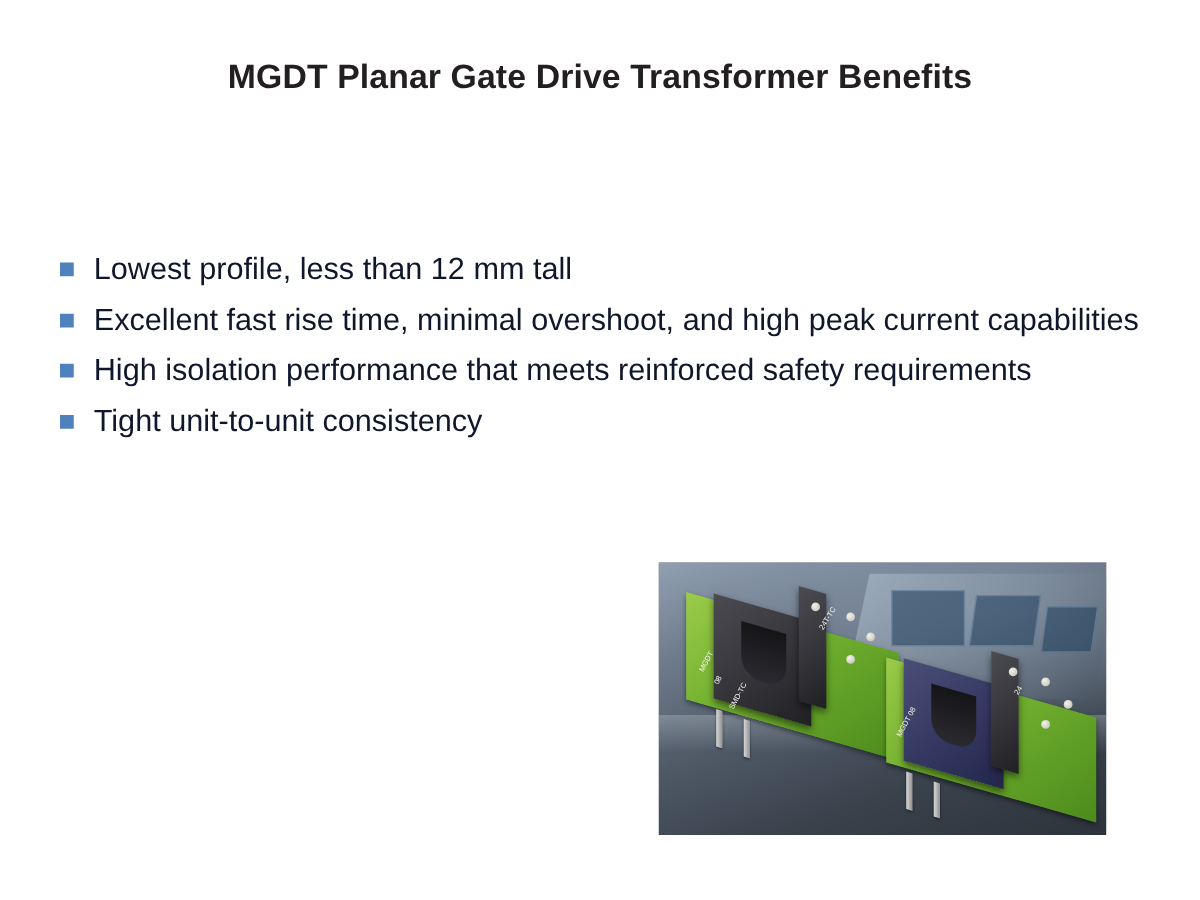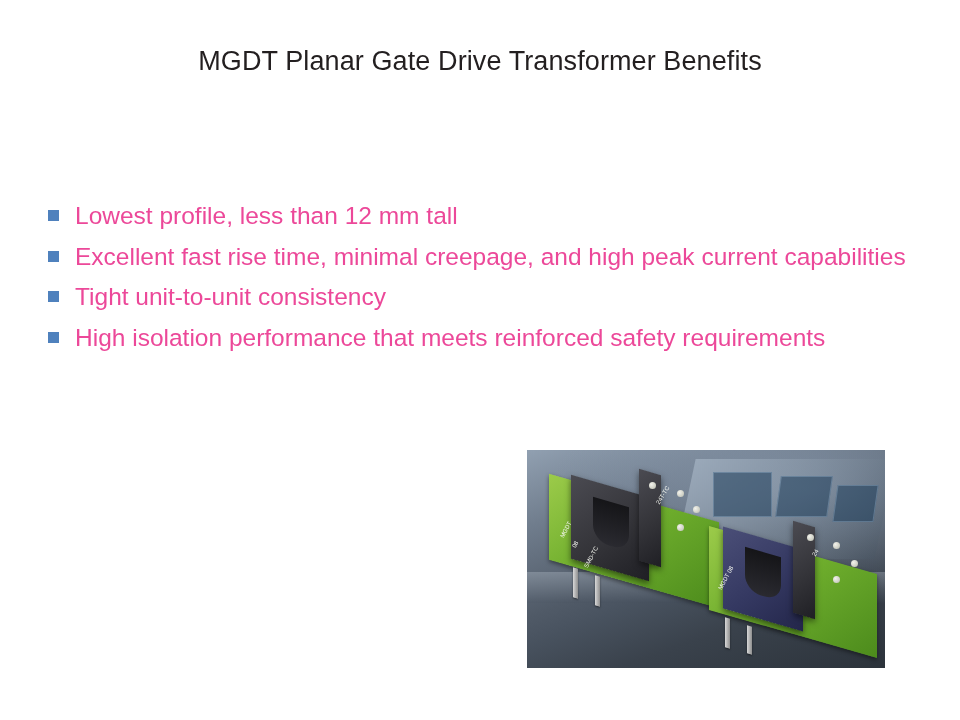--- a/index.html
+++ b/index.html
@@ -19,21 +19,21 @@
     height: 720px;
     background: #ffffff;
   }
   .slide-title {
     position: absolute;
     top: 46px;
     left: 0;
     width: 960px;
     text-align: center;
     font-size: 27px;
-    font-weight: normal;
+    font-weight: bold;
     color: #231f20;
     letter-spacing: 0.1px;
   }
   .bullets {
     position: absolute;
     top: 200px;
     left: 48px;
     width: 880px;
   }
   .bullet-row {
@@ -46,21 +46,21 @@
     width: 11px;
     height: 11px;
     background: #4f81bd;
     margin-top: 10px;
     margin-right: 16px;
   }
   .bullet-text {
     flex: 1 1 auto;
     font-size: 24.5px;
     line-height: 1.33;
-    color: #ec4899;
+    color: #0f172a;
   }
   .photo {
     position: absolute;
     left: 527px;
     top: 450px;
     width: 358px;
     height: 218px;
     overflow: hidden;
     background: #5d6775;
   }
@@ -150,32 +150,32 @@
 
   <div class="bullets">
 
     <div class="bullet-row">
       <span class="bullet-marker"></span>
       <span class="bullet-text">Lowest profile, less than 12 mm tall</span>
     </div>
 
     <div class="bullet-row">
       <span class="bullet-marker"></span>
-      <span class="bullet-text">Excellent fast rise time, minimal creepage, and high peak current capabilities</span>
-    </div>
-
+      <span class="bullet-text">Excellent fast rise time, minimal overshoot, and high peak current capabilities</span>
+    </div>
+
+
+    <div class="bullet-row">
+      <span class="bullet-marker"></span>
+      <span class="bullet-text">High isolation performance that meets reinforced safety requirements</span>
+    </div>
 
     <div class="bullet-row">
       <span class="bullet-marker"></span>
       <span class="bullet-text">Tight unit-to-unit consistency</span>
-    </div>
-
-    <div class="bullet-row">
-      <span class="bullet-marker"></span>
-      <span class="bullet-text">High isolation performance that meets reinforced safety requirements</span>
     </div>
 
   </div>
 
   <div class="photo">
     <div class="photo-bg"></div>
     <div class="photo-glass"></div>
     <div class="photo-screen sc1"></div>
     <div class="photo-screen sc2"></div>
     <div class="photo-screen sc3"></div>

